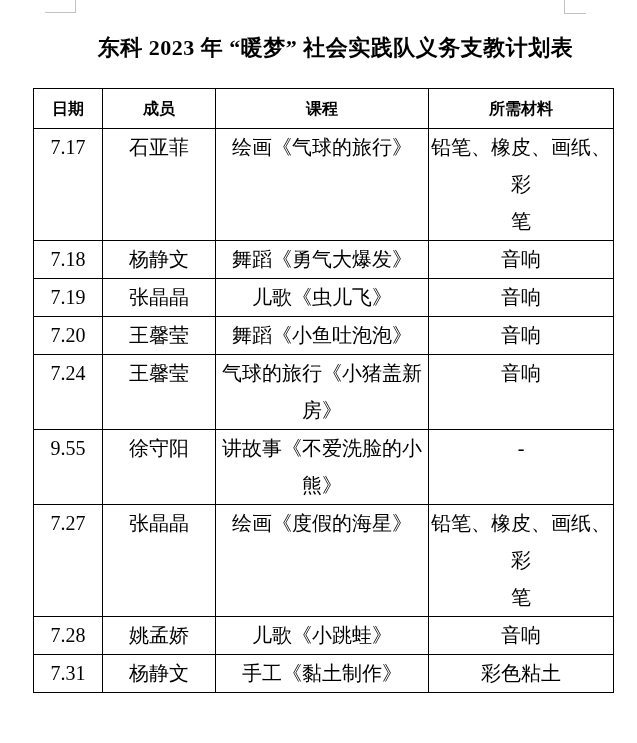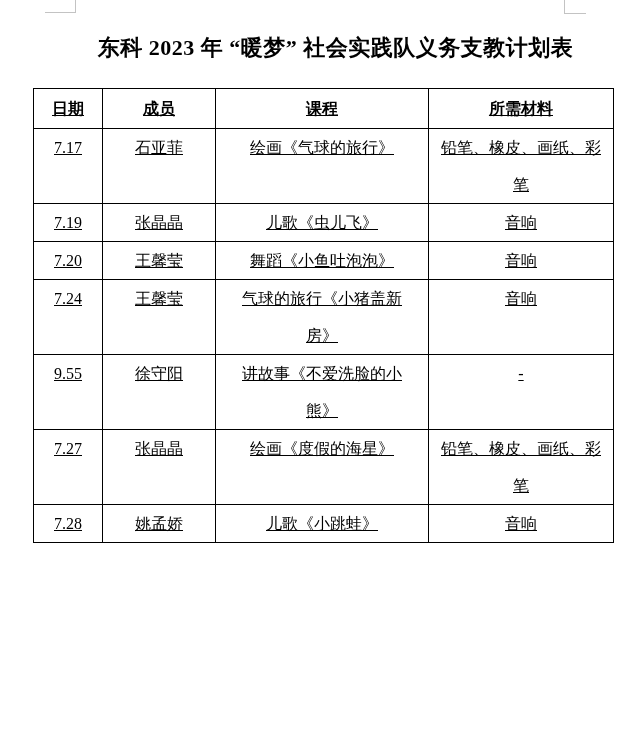--- a/index.html
+++ b/index.html
@@ -47,30 +47,29 @@
     letter-spacing: 0.5px;
     font-family: "Liberation Serif", "DejaVu Serif", serif;
   }
   table.plan-table {
     position: absolute;
     left: 33px;
     top: 88px;
     width: 580px;
     border-collapse: collapse;
     table-layout: fixed;
-    text-decoration: underline;
   }
   .plan-table th, .plan-table td {
     border: 1px solid #000000;
     padding: 0;
     margin: 0;
     text-align: center;
     vertical-align: top;
     line-height: 37px;
-    font-size: 16px;
+    font-size: 20px;
     white-space: pre-line;
     overflow: hidden;
   }
   .plan-table th {
     height: 39px;
     line-height: 39px;
     vertical-align: middle;
     font-weight: bold;
     font-size: 16px;
     font-family: "Liberation Sans", "DejaVu Sans", sans-serif;
@@ -109,20 +108,26 @@
     </thead>
     <tbody>
       <tr class="row-tall">
         <td class="cell-date">7.17</td>
         <td>石亚菲</td>
         <td>绘画《气球的旅行》</td>
         <td>铅笔、橡皮、画纸、彩
 笔</td>
       </tr>
       <tr class="row-single">
+        <td class="cell-date">7.18</td>
+        <td>杨静文</td>
+        <td>舞蹈《勇气大爆发》</td>
+        <td>音响</td>
+      </tr>
+      <tr class="row-single">
         <td class="cell-date">7.19</td>
         <td>张晶晶</td>
         <td>儿歌《虫儿飞》</td>
         <td>音响</td>
       </tr>
       <tr class="row-single">
         <td class="cell-date">7.20</td>
         <td>王馨莹</td>
         <td>舞蹈《小鱼吐泡泡》</td>
         <td>音响</td>
@@ -147,16 +152,22 @@
         <td>绘画《度假的海星》</td>
         <td>铅笔、橡皮、画纸、彩
 笔</td>
       </tr>
       <tr class="row-single">
         <td class="cell-date">7.28</td>
         <td>姚孟娇</td>
         <td>儿歌《小跳蛙》</td>
         <td>音响</td>
       </tr>
+      <tr class="row-single">
+        <td class="cell-date">7.31</td>
+        <td>杨静文</td>
+        <td>手工《黏土制作》</td>
+        <td>彩色粘土</td>
+      </tr>
     </tbody>
   </table>
 
 </div>
 
 </body></html>

